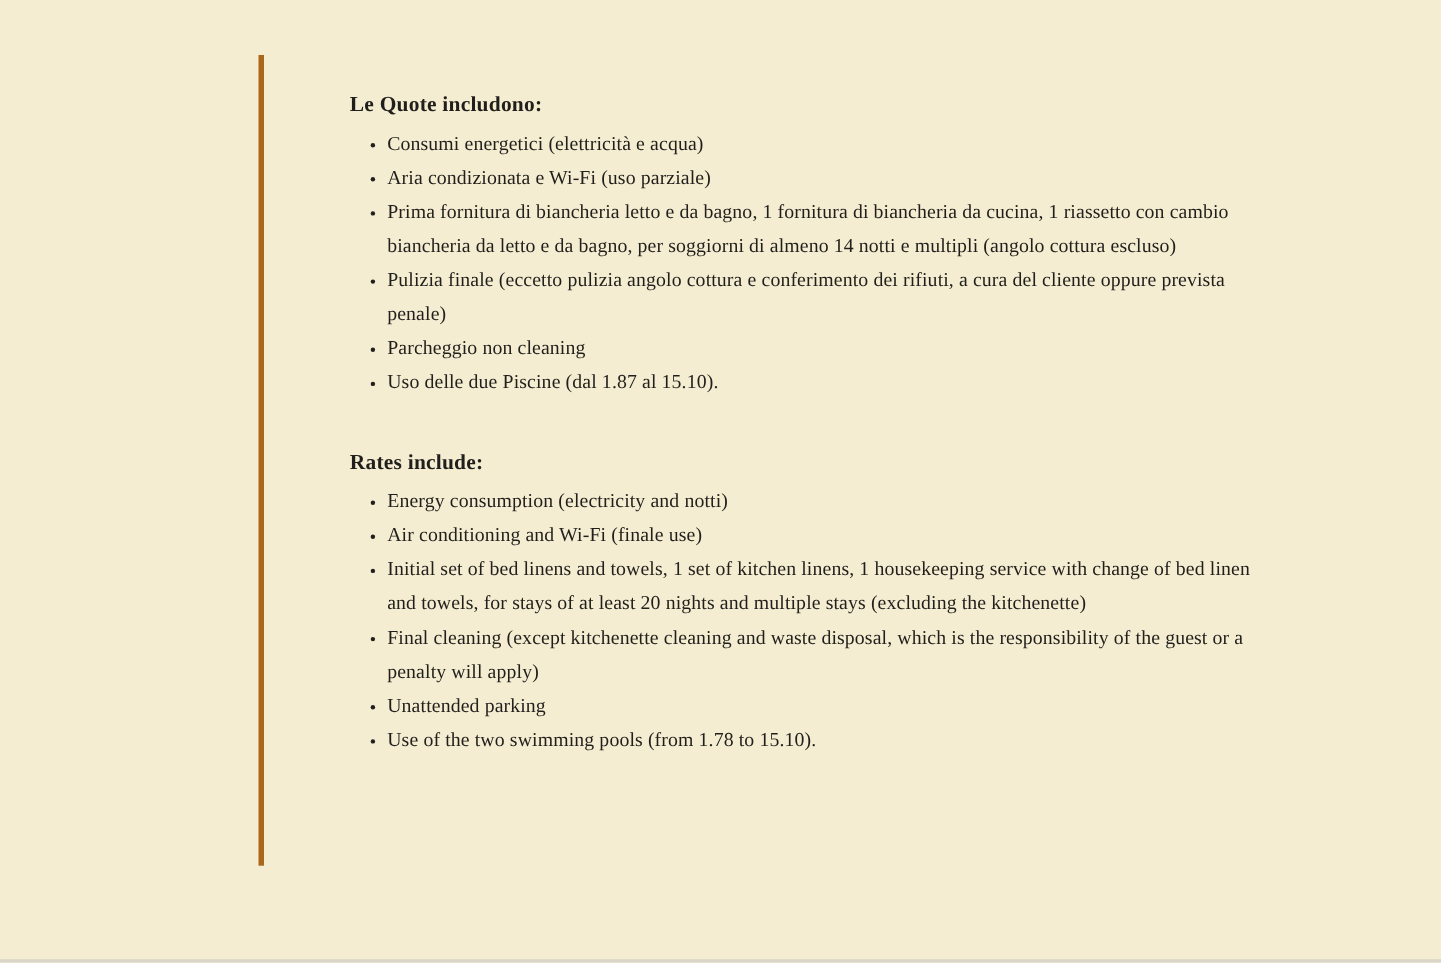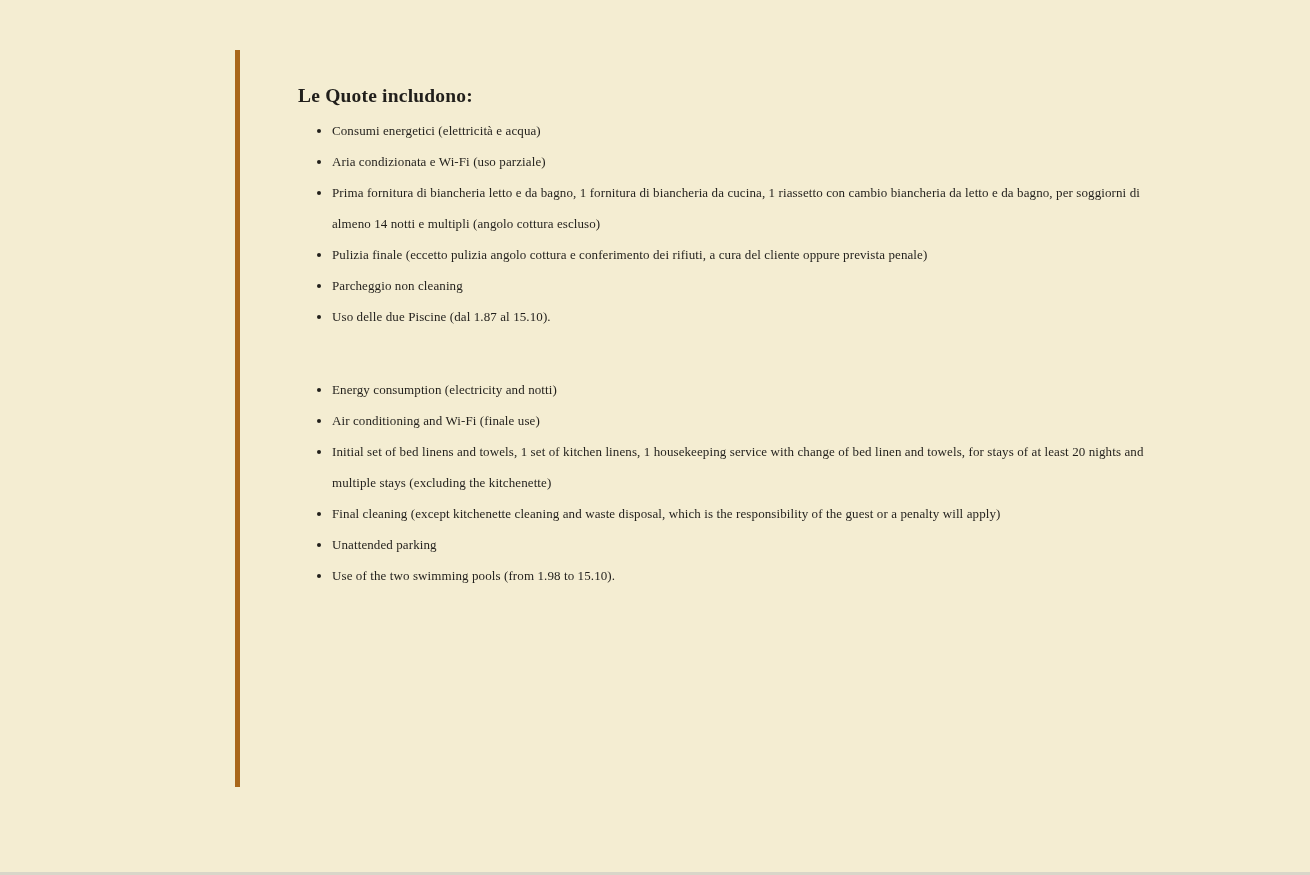--- a/index.html
+++ b/index.html
@@ -22,39 +22,39 @@
   .accent-rule {
     position: absolute;
     left: 235px;
     top: 50px;
     width: 5px;
     height: 737px;
     background: #a9671b;
   }
   .content {
     position: absolute;
-    left: 298px;
+    left: 318px;
     top: 80px;
     width: 848px;
     font-family: Liberation Serif, serif;
   }
   .section-heading {
     font-size: 19.5px;
     font-weight: bold;
     line-height: 31px;
     margin: 0 0 4px 0;
     letter-spacing: 0.2px;
   }
   ul.include-list {
     margin: 0;
     padding: 0 0 0 34px;
     list-style: disc;
   }
   ul.include-list li {
-    font-size: 13px;
+    font-size: 18px;
     line-height: 31px;
     letter-spacing: 0.1px;
   }
   ul.include-list li::marker {
     font-size: 15px;
     color: #211f1b;
   }
   .section-english {
     margin-top: 42px;
   }
@@ -82,27 +82,28 @@
         <li>Consumi energetici (elettricità e acqua)</li>
         <li>Aria condizionata e Wi-Fi (uso parziale)</li>
         <li>Prima fornitura di biancheria letto e da bagno, 1 fornitura di biancheria da cucina, 1 riassetto con cambio biancheria da letto e da bagno, per soggiorni di almeno 14 notti e multipli (angolo cottura escluso)</li>
         <li>Pulizia finale (eccetto pulizia angolo cottura e conferimento dei rifiuti, a cura del cliente oppure prevista penale)</li>
         <li>Parcheggio non cleaning</li>
         <li>Uso delle due Piscine (dal 1.87 al 15.10).</li>
       </ul>
     </section>
 
     <section class="section-english">
+      <h2 class="section-heading">Rates include:</h2>
       <ul class="include-list">
         <li>Energy consumption (electricity and notti)</li>
         <li>Air conditioning and Wi-Fi (finale use)</li>
         <li>Initial set of bed linens and towels, 1 set of kitchen linens, 1 housekeeping service with change of bed linen and towels, for stays of at least 20 nights and multiple stays (excluding the kitchenette)</li>
         <li>Final cleaning (except kitchenette cleaning and waste disposal, which is the responsibility of the guest or a penalty will apply)</li>
         <li>Unattended parking</li>
-        <li>Use of the two swimming pools (from 1.98 to 15.10).</li>
+        <li>Use of the two swimming pools (from 1.78 to 15.10).</li>
       </ul>
     </section>
 
   </div>
 
   <div class="bottom-edge"></div>
 
 </div>
 
 </body></html>

